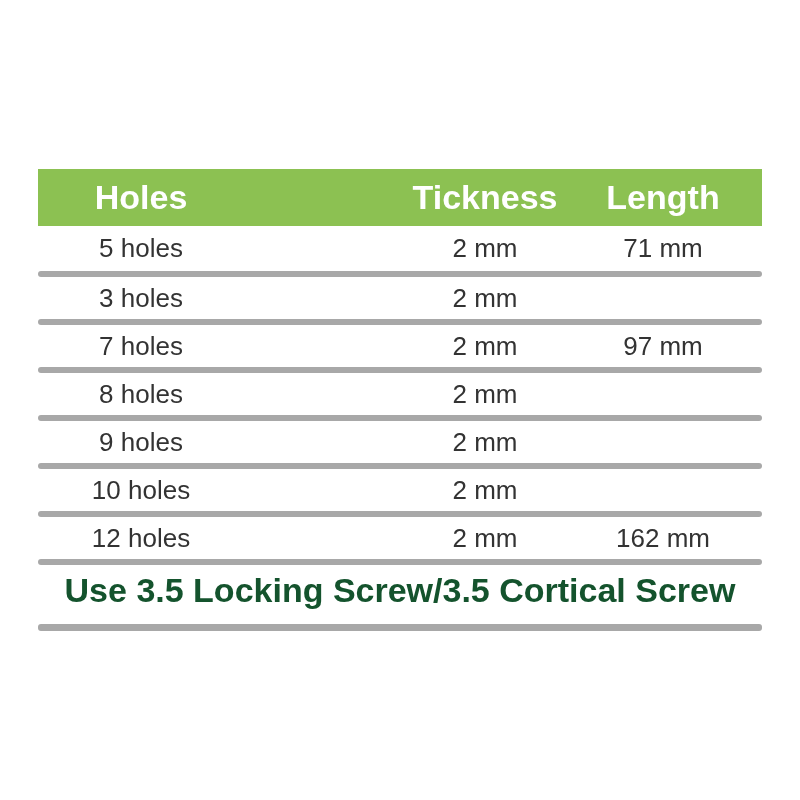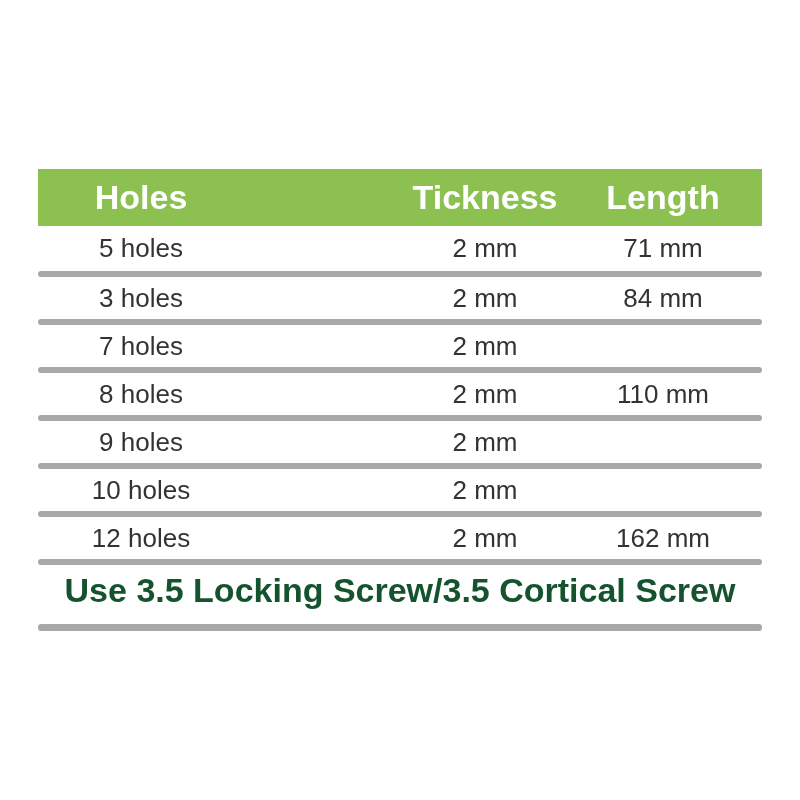--- a/index.html
+++ b/index.html
@@ -95,34 +95,33 @@
     <div class="row first">
       <span class="cell c1">5 holes</span>
       <span class="cell c2">2 mm</span>
       <span class="cell c3">71 mm</span>
     </div>
     <div class="sep"></div>
 
     <div class="row">
       <span class="cell c1">3 holes</span>
       <span class="cell c2">2 mm</span>
-      <span class="cell c3">84 mm</span>
     </div>
     <div class="sep"></div>
 
     <div class="row">
       <span class="cell c1">7 holes</span>
       <span class="cell c2">2 mm</span>
+      <span class="cell c3">97 mm</span>
     </div>
     <div class="sep"></div>
 
     <div class="row">
       <span class="cell c1">8 holes</span>
       <span class="cell c2">2 mm</span>
-      <span class="cell c3">110 mm</span>
     </div>
     <div class="sep"></div>
 
     <div class="row">
       <span class="cell c1">9 holes</span>
       <span class="cell c2">2 mm</span>
     </div>
     <div class="sep"></div>
 
     <div class="row">

